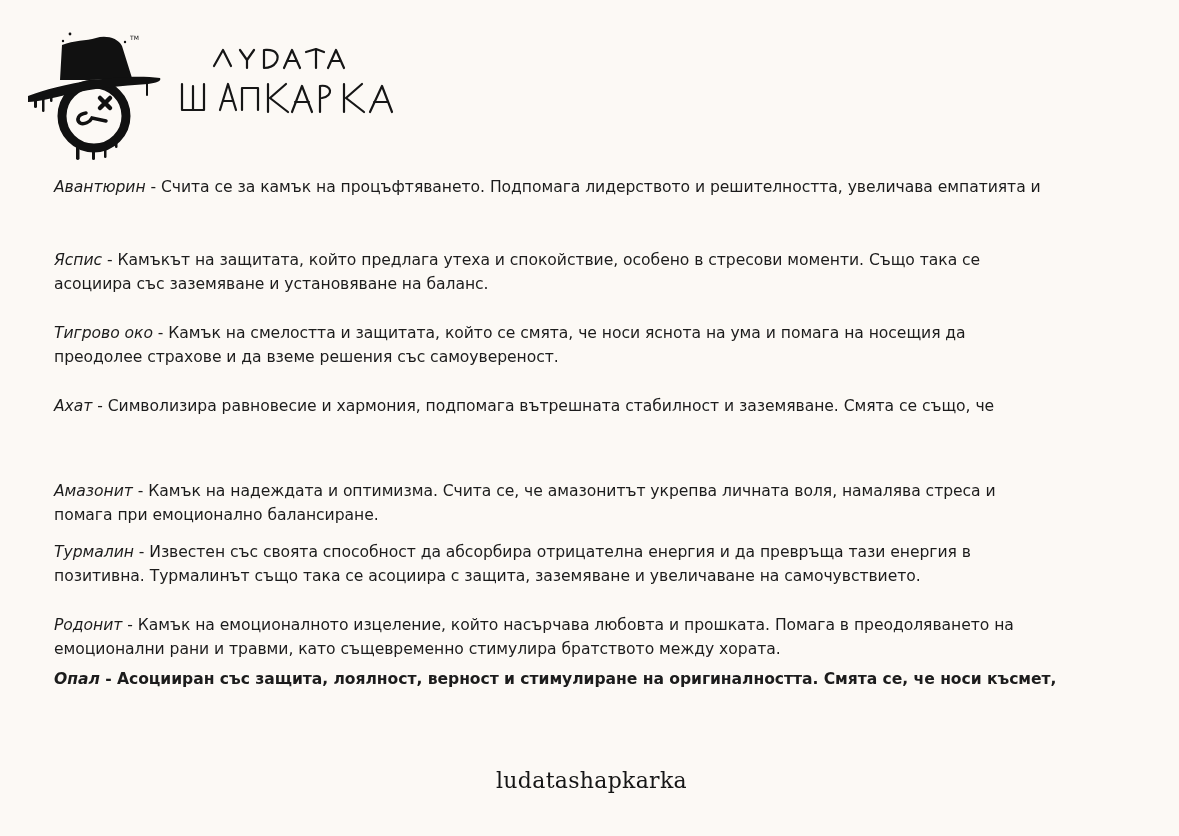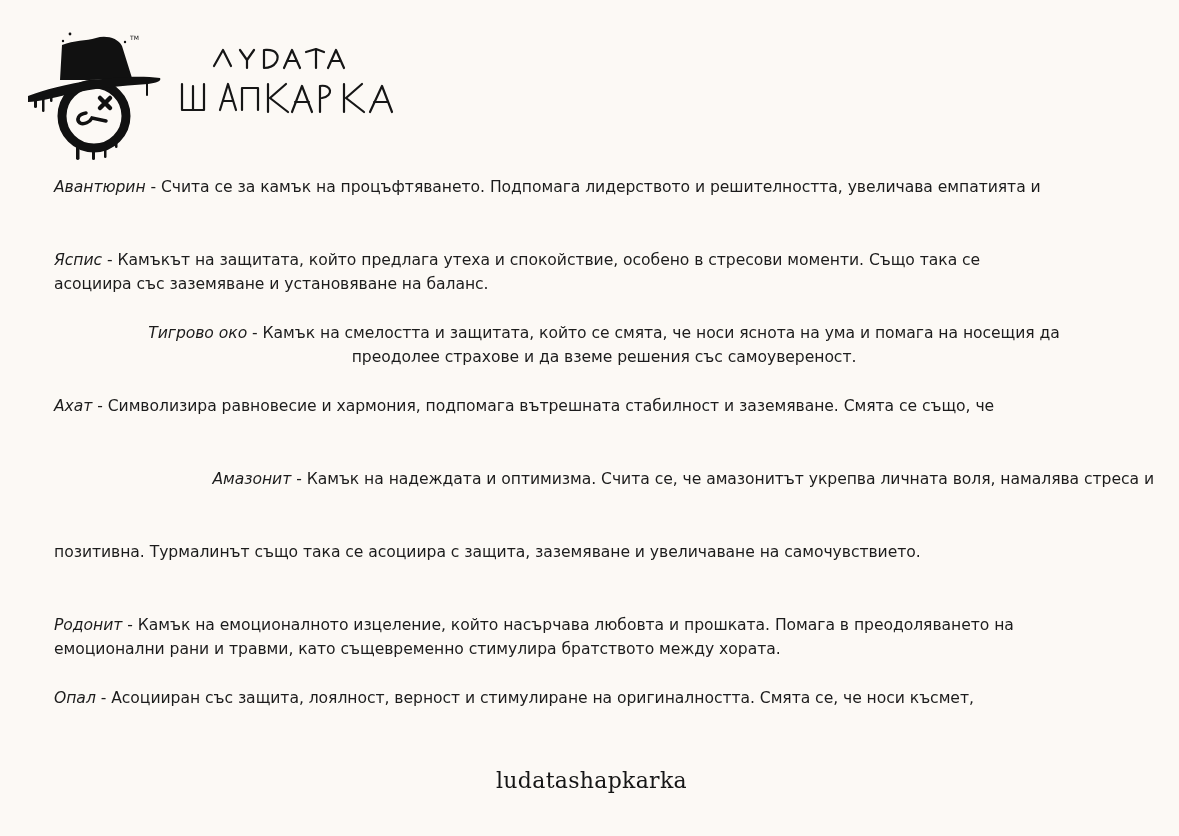--- a/index.html
+++ b/index.html
@@ -126,35 +126,37 @@
 </div>
 
 <div class="content">
   <div class="entry" style="top:0px;">
     <span class="line"><span class="stone-name">Авантюрин</span><span> - Счита се за камък на процъфтяването. Подпомага лидерството и решителността, увеличава емпатията и</span></span>
   </div>
   <div class="entry" style="top:73px;">
     <span class="line"><span class="stone-name">Яспис</span><span> - Камъкът на защитата, който предлага утеха и спокойствие, особено в стресови моменти. Също така се</span></span>
     <span class="line">асоциира със заземяване и установяване на баланс.</span>
   </div>
-  <div class="entry" style="top:146px;text-align:center;">
+  <div class="entry" style="top:146px;">
     <span class="line"><span class="stone-name">Тигрово око</span><span> - Камък на смелостта и защитата, който се смята, че носи яснота на ума и помага на носещия да</span></span>
     <span class="line">преодолее страхове и да вземе решения със самоувереност.</span>
   </div>
   <div class="entry" style="top:219px;">
     <span class="line"><span class="stone-name">Ахат</span><span> - Символизира равновесие и хармония, подпомага вътрешната стабилност и заземяване. Смята се също, че</span></span>
   </div>
-  <div class="entry" style="top:292px;text-align:right;">
+  <div class="entry" style="top:304px;">
     <span class="line"><span class="stone-name">Амазонит</span><span> - Камък на надеждата и оптимизма. Счита се, че амазонитът укрепва личната воля, намалява стреса и</span></span>
+    <span class="line">помага при емоционално балансиране.</span>
   </div>
   <div class="entry" style="top:365px;">
+    <span class="line"><span class="stone-name">Турмалин</span><span> - Известен със своята способност да абсорбира отрицателна енергия и да превръща тази енергия в</span></span>
     <span class="line">позитивна. Турмалинът също така се асоциира с защита, заземяване и увеличаване на самочувствието.</span>
   </div>
   <div class="entry" style="top:438px;">
     <span class="line"><span class="stone-name">Родонит</span><span> - Камък на емоционалното изцеление, който насърчава любовта и прошката. Помага в преодоляването на</span></span>
     <span class="line">емоционални рани и травми, като същевременно стимулира братството между хората.</span>
   </div>
-  <div class="entry" style="top:511px;">
+  <div class="entry" style="top:492px;font-weight:bold;">
     <span class="line"><span class="stone-name">Опал</span><span> - Асоцииран със защита, лоялност, верност и стимулиране на оригиналността. Смята се, че носи късмет,</span></span>
   </div>
 </div>
 
 <div class="footer">ludatashapkarka</div>
 
 </body></html>

